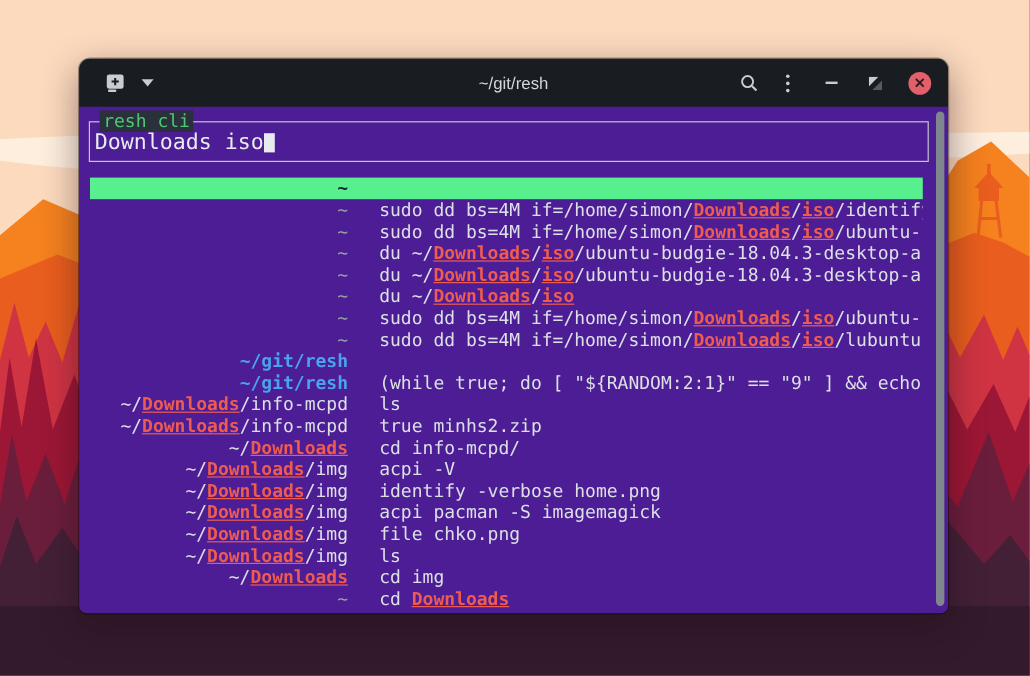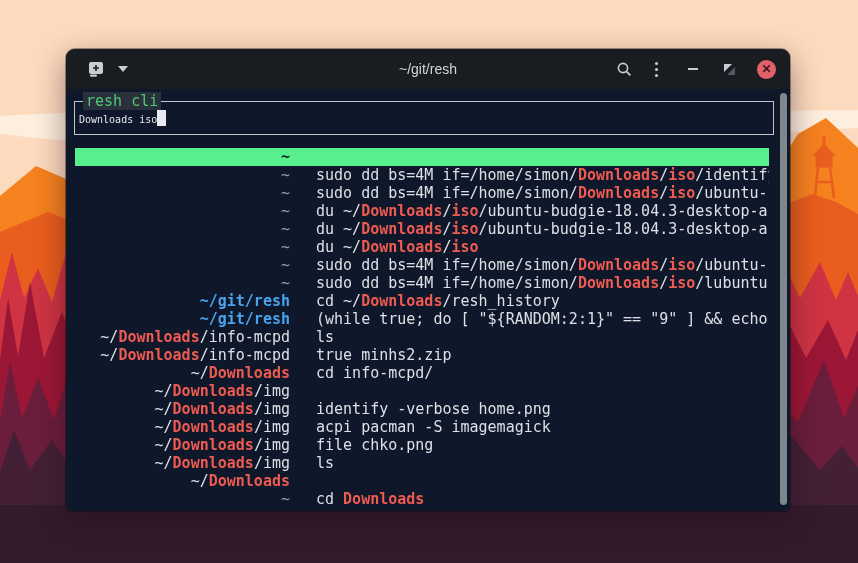--- a/index.html
+++ b/index.html
@@ -33,44 +33,44 @@
         border-top:6px solid #c9cdd1;}
   .dotcol{display:flex;flex-direction:column;gap:3px;}
   .dotcol i{width:3px;height:3px;border-radius:50%;background:#c9cdd1;}
   .minbar{width:10px;height:2px;background:#c9cdd1;}
   .closebtn{width:19px;height:19px;border-radius:50%;background:#e26069;
       color:#341a1f;font-family:"Liberation Sans",sans-serif;font-weight:bold;
       font-size:12px;line-height:19px;text-align:center;}
   .sp18{width:22px;} .sp26{width:30px;} .sp22{width:26px;} .sp16{width:22px;}
 
   
-  .term{position:relative;flex:1;background:#0f172a;}
+  .term{position:relative;flex:1;background:#4c1d95;}
   .resh-box{
     position:absolute;left:8px;top:12px;width:700px;height:34px;
     border:1px solid #c3c7cc;box-sizing:border-box;
   }
   .resh-label{
     position:absolute;top:-10px;left:8px;background:#2b313c;padding:0 3px;
     color:#4ec973;font-size:15px;line-height:18px;white-space:pre;
   }
   .resh-query{
-    position:absolute;left:4px;top:8px;color:#e7eaee;font-size:10px;
+    position:absolute;left:4px;top:8px;color:#e7eaee;font-size:18px;
     line-height:18px;white-space:pre;
   }
   .cursor{display:inline-block;width:9px;height:16px;background:#e7eaee;
     vertical-align:-3px;}
 
   .rows{position:absolute;left:9px;top:59px;width:694px;}
   .row{display:flex;height:18px;line-height:18px;font-size:15px;white-space:pre;}
   .row .loc{width:215px;text-align:right;overflow:hidden;flex:0 0 auto;}
   .row .gap{width:26px;flex:0 0 auto;}
   .row .cmd{flex:1;overflow:hidden;}
   .c-fg{color:#dce0e5;}
   .c-dim{color:#99a0a9;}
-  .c-red{color:#ee5b51;font-weight:bold;}
+  .c-red{color:#ee5b51;font-weight:bold;text-decoration:underline;}
   .c-blue{color:#4aa3ec;font-weight:bold;}
   .row.sel{background:#58ef8e;}
   .row.sel span{color:#142430 !important;font-weight:bold;}
 
   .sb-thumb{
     position:absolute;right:3px;top:4px;width:7px;height:412px;
     background:#7f868d;border-radius:4px;
   }
 </style>
 </head>
@@ -153,29 +153,29 @@
 
     <div class="rows" id="rows">
         <div class="row sel"><span class="loc"><span class="c-fg">~</span></span><span class="gap"></span></div>
         <div class="row"><span class="loc"><span class="c-dim">~</span></span><span class="gap"></span><span class="cmd"><span class="c-fg">sudo dd bs=4M if=/home/simon/</span><span class="c-red">Downloads</span><span class="c-fg">/</span><span class="c-red">iso</span><span class="c-fg">/identify</span></span></div>
         <div class="row"><span class="loc"><span class="c-dim">~</span></span><span class="gap"></span><span class="cmd"><span class="c-fg">sudo dd bs=4M if=/home/simon/</span><span class="c-red">Downloads</span><span class="c-fg">/</span><span class="c-red">iso</span><span class="c-fg">/ubuntu-</span></span></div>
         <div class="row"><span class="loc"><span class="c-dim">~</span></span><span class="gap"></span><span class="cmd"><span class="c-fg">du ~/</span><span class="c-red">Downloads</span><span class="c-fg">/</span><span class="c-red">iso</span><span class="c-fg">/ubuntu-budgie-18.04.3-desktop-a</span></span></div>
         <div class="row"><span class="loc"><span class="c-dim">~</span></span><span class="gap"></span><span class="cmd"><span class="c-fg">du ~/</span><span class="c-red">Downloads</span><span class="c-fg">/</span><span class="c-red">iso</span><span class="c-fg">/ubuntu-budgie-18.04.3-desktop-a</span></span></div>
         <div class="row"><span class="loc"><span class="c-dim">~</span></span><span class="gap"></span><span class="cmd"><span class="c-fg">du ~/</span><span class="c-red">Downloads</span><span class="c-fg">/</span><span class="c-red">iso</span></span></div>
         <div class="row"><span class="loc"><span class="c-dim">~</span></span><span class="gap"></span><span class="cmd"><span class="c-fg">sudo dd bs=4M if=/home/simon/</span><span class="c-red">Downloads</span><span class="c-fg">/</span><span class="c-red">iso</span><span class="c-fg">/ubuntu-</span></span></div>
         <div class="row"><span class="loc"><span class="c-dim">~</span></span><span class="gap"></span><span class="cmd"><span class="c-fg">sudo dd bs=4M if=/home/simon/</span><span class="c-red">Downloads</span><span class="c-fg">/</span><span class="c-red">iso</span><span class="c-fg">/lubuntu</span></span></div>
-        <div class="row"><span class="loc"><span class="c-blue">~/git/resh</span></span><span class="gap"></span><span class="cmd"><span class="c-fg">cd ~/</span><span class="c-red">Downloads</span><span class="c-fg">/resh_history</span></span></div>
+        <div class="row"><span class="loc"><span class="c-blue">~/git/resh</span></span><span class="gap"></span></div>
         <div class="row"><span class="loc"><span class="c-blue">~/git/resh</span></span><span class="gap"></span><span class="cmd"><span class="c-fg">(while true; do [ "${RANDOM:2:1}" == "9" ] &amp;&amp; echo</span></span></div>
         <div class="row"><span class="loc"><span class="c-fg">~/</span><span class="c-red">Downloads</span><span class="c-fg">/info-mcpd</span></span><span class="gap"></span><span class="cmd"><span class="c-fg">ls</span></span></div>
         <div class="row"><span class="loc"><span class="c-fg">~/</span><span class="c-red">Downloads</span><span class="c-fg">/info-mcpd</span></span><span class="gap"></span><span class="cmd"><span class="c-fg">true minhs2.zip</span></span></div>
         <div class="row"><span class="loc"><span class="c-fg">~/</span><span class="c-red">Downloads</span></span><span class="gap"></span><span class="cmd"><span class="c-fg">cd info-mcpd/</span></span></div>
-        <div class="row"><span class="loc"><span class="c-fg">~/</span><span class="c-red">Downloads</span><span class="c-fg">/img</span></span><span class="gap"></span></div>
+        <div class="row"><span class="loc"><span class="c-fg">~/</span><span class="c-red">Downloads</span><span class="c-fg">/img</span></span><span class="gap"></span><span class="cmd"><span class="c-fg">acpi -V</span></span></div>
         <div class="row"><span class="loc"><span class="c-fg">~/</span><span class="c-red">Downloads</span><span class="c-fg">/img</span></span><span class="gap"></span><span class="cmd"><span class="c-fg">identify -verbose home.png</span></span></div>
         <div class="row"><span class="loc"><span class="c-fg">~/</span><span class="c-red">Downloads</span><span class="c-fg">/img</span></span><span class="gap"></span><span class="cmd"><span class="c-fg">acpi pacman -S imagemagick</span></span></div>
         <div class="row"><span class="loc"><span class="c-fg">~/</span><span class="c-red">Downloads</span><span class="c-fg">/img</span></span><span class="gap"></span><span class="cmd"><span class="c-fg">file chko.png</span></span></div>
         <div class="row"><span class="loc"><span class="c-fg">~/</span><span class="c-red">Downloads</span><span class="c-fg">/img</span></span><span class="gap"></span><span class="cmd"><span class="c-fg">ls</span></span></div>
-        <div class="row"><span class="loc"><span class="c-fg">~/</span><span class="c-red">Downloads</span></span><span class="gap"></span></div>
+        <div class="row"><span class="loc"><span class="c-fg">~/</span><span class="c-red">Downloads</span></span><span class="gap"></span><span class="cmd"><span class="c-fg">cd img</span></span></div>
         <div class="row"><span class="loc"><span class="c-dim">~</span></span><span class="gap"></span><span class="cmd"><span class="c-fg">cd </span><span class="c-red">Downloads</span></span></div>
       </div>
 
     <div class="sb-thumb"></div>
   </div>
 </div>
 
 </body></html>

